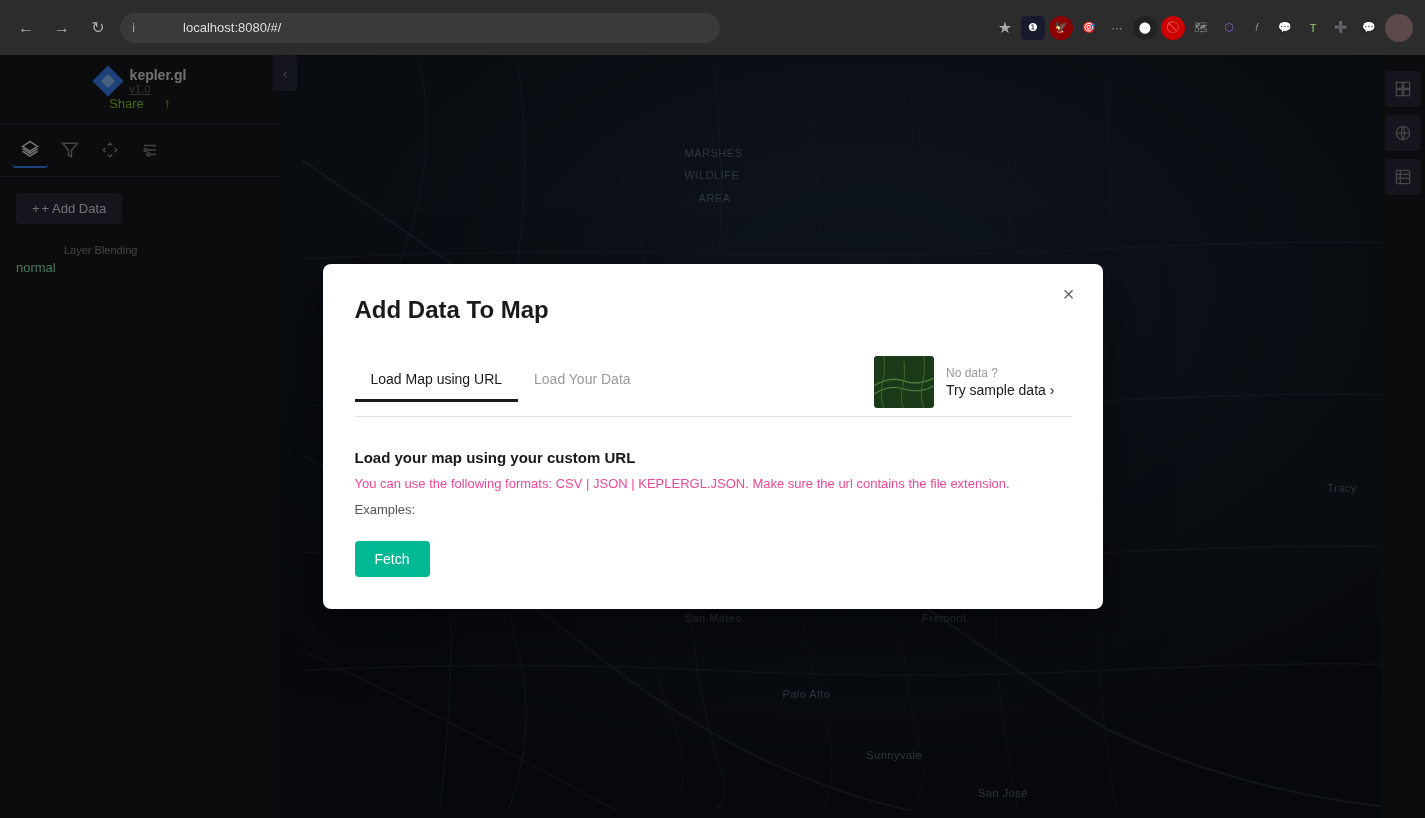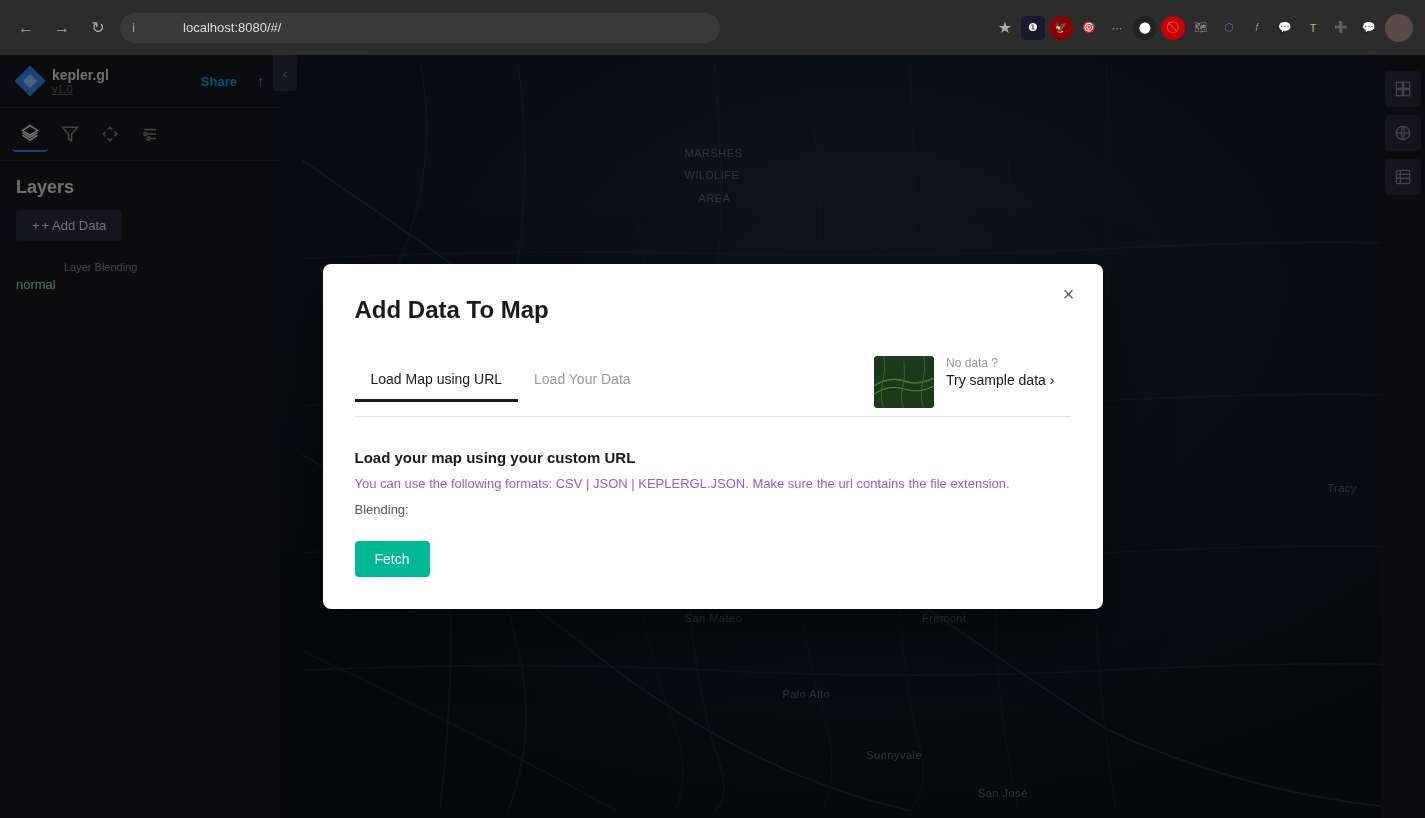--- a/index.html
+++ b/index.html
@@ -47,29 +47,30 @@
     .map-label {
       position: absolute; color: #5a6a7a; font-size: 11px; font-weight: 500; letter-spacing: 0.5px; white-space: nowrap;
     }
 
     
     .sidebar {
       position: absolute; top: 55px; left: 0; width: 280px; bottom: 0;
       background: #18191f; z-index: 10; display: flex; flex-direction: column;
     }
     .sidebar-header {
-      padding: 12px 16px; display: flex; align-items: center; justify-content: space-between;
+      padding: 12px 0; display: flex; align-items: center; justify-content: space-between;
       border-bottom: 1px solid #2a2a3a;
+      flex-direction: column;
     }
     .logo-area { display: flex; align-items: center; gap: 8px; }
     .logo-text { color: #e0e0e0; font-size: 14px; font-weight: 600; }
     .logo-version { color: #666; font-size: 11px; text-decoration: underline; }
     .share-btn {
-      background: transparent; border: none; color: #0ea5e9; cursor: pointer;
-      display: flex; align-items: center; gap: 20px; font-size: 13px; font-weight: bold;
+      background: transparent; border: none; color: #84cc16; cursor: pointer;
+      display: flex; align-items: center; gap: 20px; font-size: 13px;
     }
 
     
     .sidebar-icons {
       display: flex; padding: 8px 12px; gap: 4px; border-bottom: 1px solid #2a2a3a;
     }
     .sidebar-icon-btn {
       width: 36px; height: 36px; border: none; background: transparent; color: #888;
       cursor: pointer; border-radius: 4px; display: flex; align-items: center; justify-content: center;
       font-size: 16px;
@@ -134,21 +135,21 @@
     .tabs-left { display: flex; gap: 0; }
     .tab {
       padding: 8px 16px 12px; font-size: 14px; cursor: pointer; color: #999;
       border-bottom: 3px solid transparent; margin-bottom: -1px;
       background: transparent; border-top: none; border-left: none; border-right: none;
     }
     .tab.active { color: #1a1a1a; border-bottom-color: #1a1a1a; font-weight: 500; }
 
     
     .sample-data-area {
-      display: flex; gap: 12px; padding: 8px 16px;
+      display: flex; align-items: center; gap: 12px; padding: 8px 16px;
     }
     .sample-thumb {
       width: 60px; height: 52px; border-radius: 4px; overflow: hidden;
       background: linear-gradient(135deg, #2a4a2a, #3a5a3a);
       display: flex; align-items: center; justify-content: center;
     }
     .sample-thumb-inner {
       width: 100%; height: 100%;
       background: linear-gradient(135deg, #1a3a1a 0%, #2a5a2a 30%, #4a7a4a 60%, #3a6a3a 100%);
       position: relative;
@@ -157,21 +158,21 @@
     .no-data-text { color: #999; font-size: 12px; }
     .try-sample-link {
       color: #1a1a1a; font-size: 14px; font-weight: 500; cursor: pointer;
       display: flex; align-items: center; gap: 4px; text-decoration: none;
       background: transparent; border: none;
     }
 
     
     .modal-body { }
     .instruction-title { font-size: 15px; font-weight: 600; color: #1a1a1a; margin-bottom: 8px; }
-    .instruction-text { font-size: 13px; color: #8b5cf6; line-height: 1.5; margin-bottom: 8px; }
+    .instruction-text { font-size: 13px; color: #ec4899; line-height: 1.5; margin-bottom: 8px; }
     .examples-label { font-size: 13px; color: #555; margin-bottom: 4px; }
     .example-list { list-style: disc; padding-left: 20px; }
     .example-list li { font-size: 13px; color: #555; margin-bottom: 2px; }
 
     
     .file-url-area {
       display: flex; gap: 12px; margin-top: 24px; align-items: center;
     }
     .file-url-input {
       flex: 1; padding: 10px 14px; border: 1px solid #d0d0d0; border-radius: 4px;
@@ -288,21 +289,20 @@
         <line x1="4" y1="6" x2="20" y2="6"></line>
           <line x1="8" y1="12" x2="20" y2="12"></line>
           <line x1="12" y1="18" x2="20" y2="18"></line>
         <circle cx="6" cy="12" r="2"></circle>
           <circle cx="10" cy="18" r="2"></circle>
       </svg>
     </button>
   </div>
 
   <div class="sidebar-content">
-    <div class="sidebar-title">Layers</div>
     <button class="add-data-btn">
       <span>+</span>
       <span style="margin-left:-4px;">+ Add Data</span>
     </button>
     <div class="layer-blending">
       <div class="layer-blending-label">Layer Blending</div>
       <div class="layer-blending-value">normal</div>
     </div>
   </div>
 </div>
@@ -364,20 +364,20 @@
             <span>Try sample data</span>
             <span>›</span>
           </button>
         </div>
       </div>
     </div>
 
     <div class="modal-body">
       <p class="instruction-title">Load your map using your custom URL</p>
       <p class="instruction-text">You can use the following formats: CSV | JSON | KEPLERGL.JSON. Make sure the url contains the file extension.</p>
-      <p class="examples-label">Blending:</p>
+      <p class="examples-label">Examples:</p>
 
       <div class="file-url-area">
         <button class="fetch-btn">Fetch</button>
       </div>
     </div>
   </div>
 </div>
 
 </body></html>

